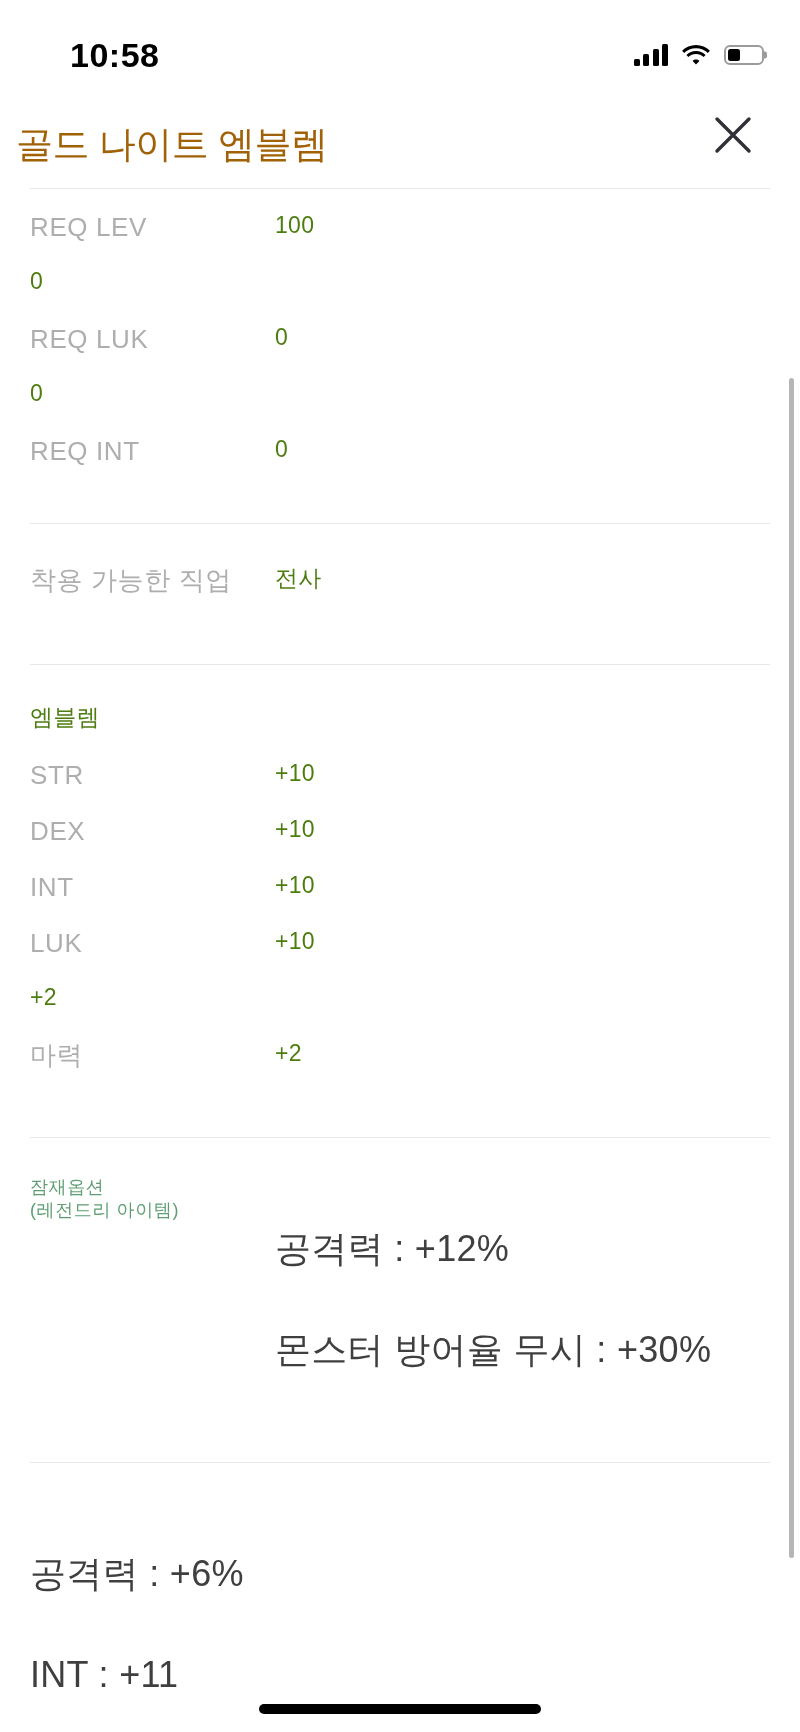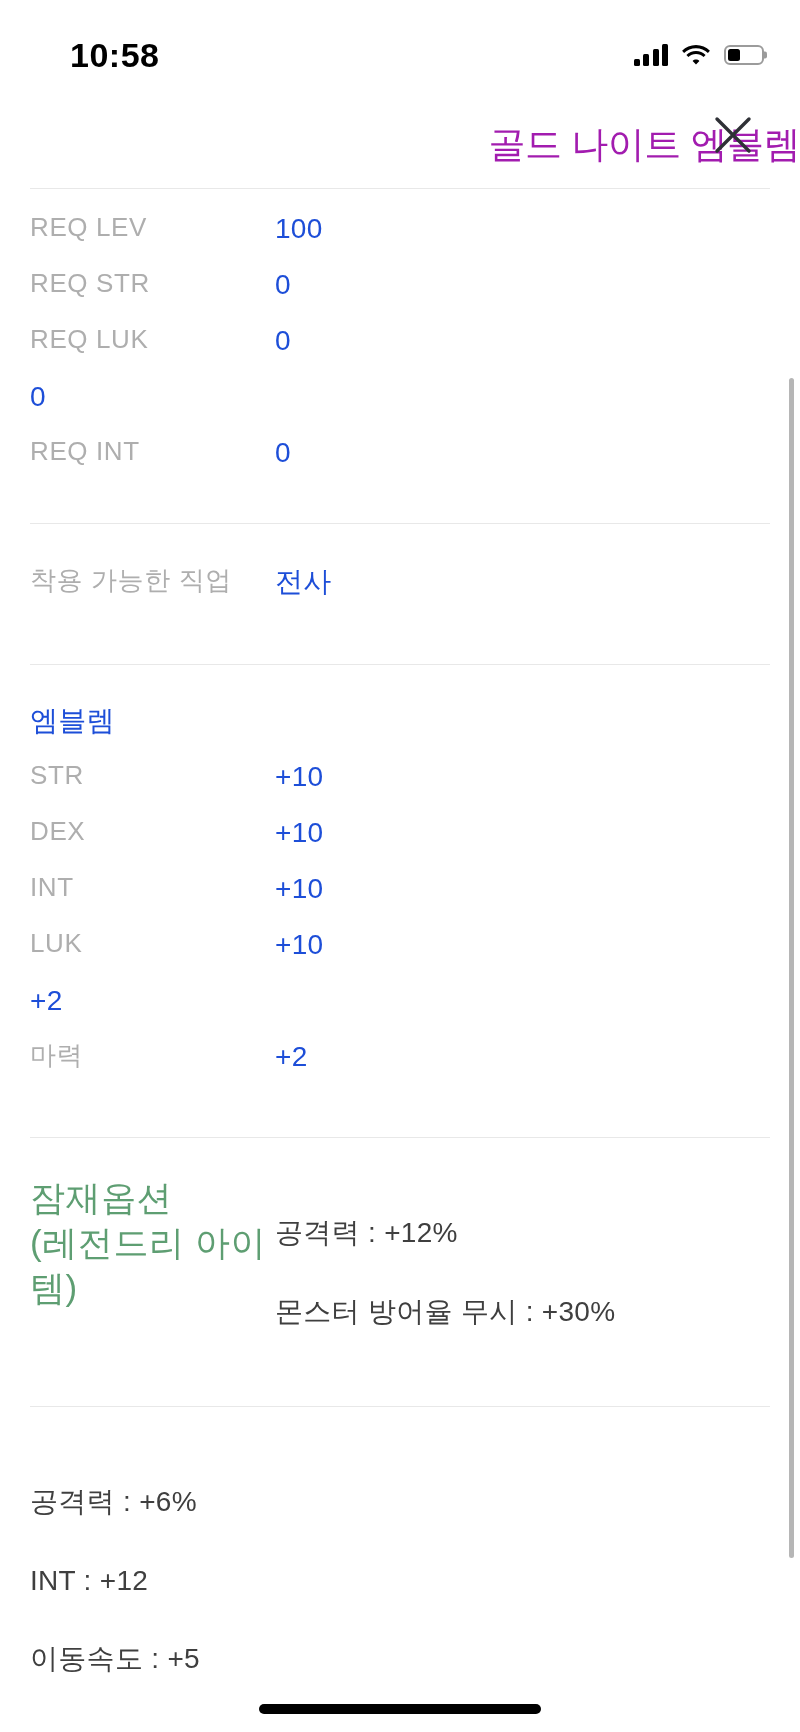--- a/index.html
+++ b/index.html
@@ -81,25 +81,26 @@
   
   .header {
     position: absolute;
     top: 92px; left: 0;
     width: 800px;
     height: 96px;
   }
   .item-title {
     position: absolute;
     left: 0; right: 0; top: 28px;
-    text-align: right;
+    text-align: left;
     font-size: 37px;
-    color: #a21caf;
+    color: #a16207;
     letter-spacing: -0.5px;
     font-weight: 400;
+    padding-left: 16px;
   }
   .close-btn {
     position: absolute;
     right: 36px; top: 12px;
     width: 62px; height: 62px;
     display: flex; align-items: center; justify-content: center;
     cursor: pointer;
   }
   .close-btn svg { display:block; }
 
@@ -127,46 +128,46 @@
     width: 245px;
     flex: 0 0 245px;
     font-size: 26px;
     color: #aeaeae;
     letter-spacing: 0.6px;
     line-height: 1.25;
     font-weight: 400;
   }
   .row .value {
     flex: 1;
-    font-size: 28px;
-    color: #1d4ed8;
+    font-size: 23px;
+    color: #4d7c0f;
     letter-spacing: 0.3px;
     line-height: 1.25;
     font-weight: 400;
   }
 
   
   .group-req { padding-top: 22px; padding-bottom: 32px; }
   .group-req .row { min-height: 56px; }
 
   .group-job { padding-top: 40px; padding-bottom: 44px; }
   .group-equip { padding-top: 38px; padding-bottom: 42px; }
 
   .group-pot { padding-top: 36px; padding-bottom: 36px; }
   .group-addpot { padding-top: 36px; padding-bottom: 36px; }
 
   .row-multi { align-items: flex-start; }
   .row-multi .label {
     line-height: 1.28;
-    font-size: 35px;
+    font-size: 18px;
     padding-top: 2px;
   }
   .row-multi .value {
     line-height: 1.4;
-    font-size: 28px;
+    font-size: 36px;
     white-space: pre-line;
     color: #3f3f3f;
   }
 
   .label-green { color: #5e9e72 !important; }
   .label-purple { color: #9b6fd6 !important; }
 
   
   .scrollbar-track {
     position: absolute;
@@ -233,21 +234,20 @@
   <div class="content">
 
     <div class="divider"></div>
 
     <div class="section group-req">
       <div class="row">
         <div class="label">REQ LEV</div>
         <div class="value">100</div>
       </div>
       <div class="row">
-        <div class="label">REQ STR</div>
         <div class="value">0</div>
       </div>
       <div class="row">
         <div class="label">REQ LUK</div>
         <div class="value">0</div>
       </div>
       <div class="row">
         <div class="value">0</div>
       </div>
       <div class="row">
@@ -310,21 +310,21 @@
         </div>
       </div>
     </div>
 
     <div class="divider"></div>
 
     <div class="section group-addpot">
       <div class="row row-multi">
         <div class="value">
           <div>공격력 : +6%</div>
-          <div>INT : +12</div>
+          <div>INT : +11</div>
           <div>이동속도 : +5</div>
         </div>
       </div>
     </div>
 
   </div>
 
   <div class="scrollbar-track">
     <div class="scrollbar-thumb"></div>
   </div>

